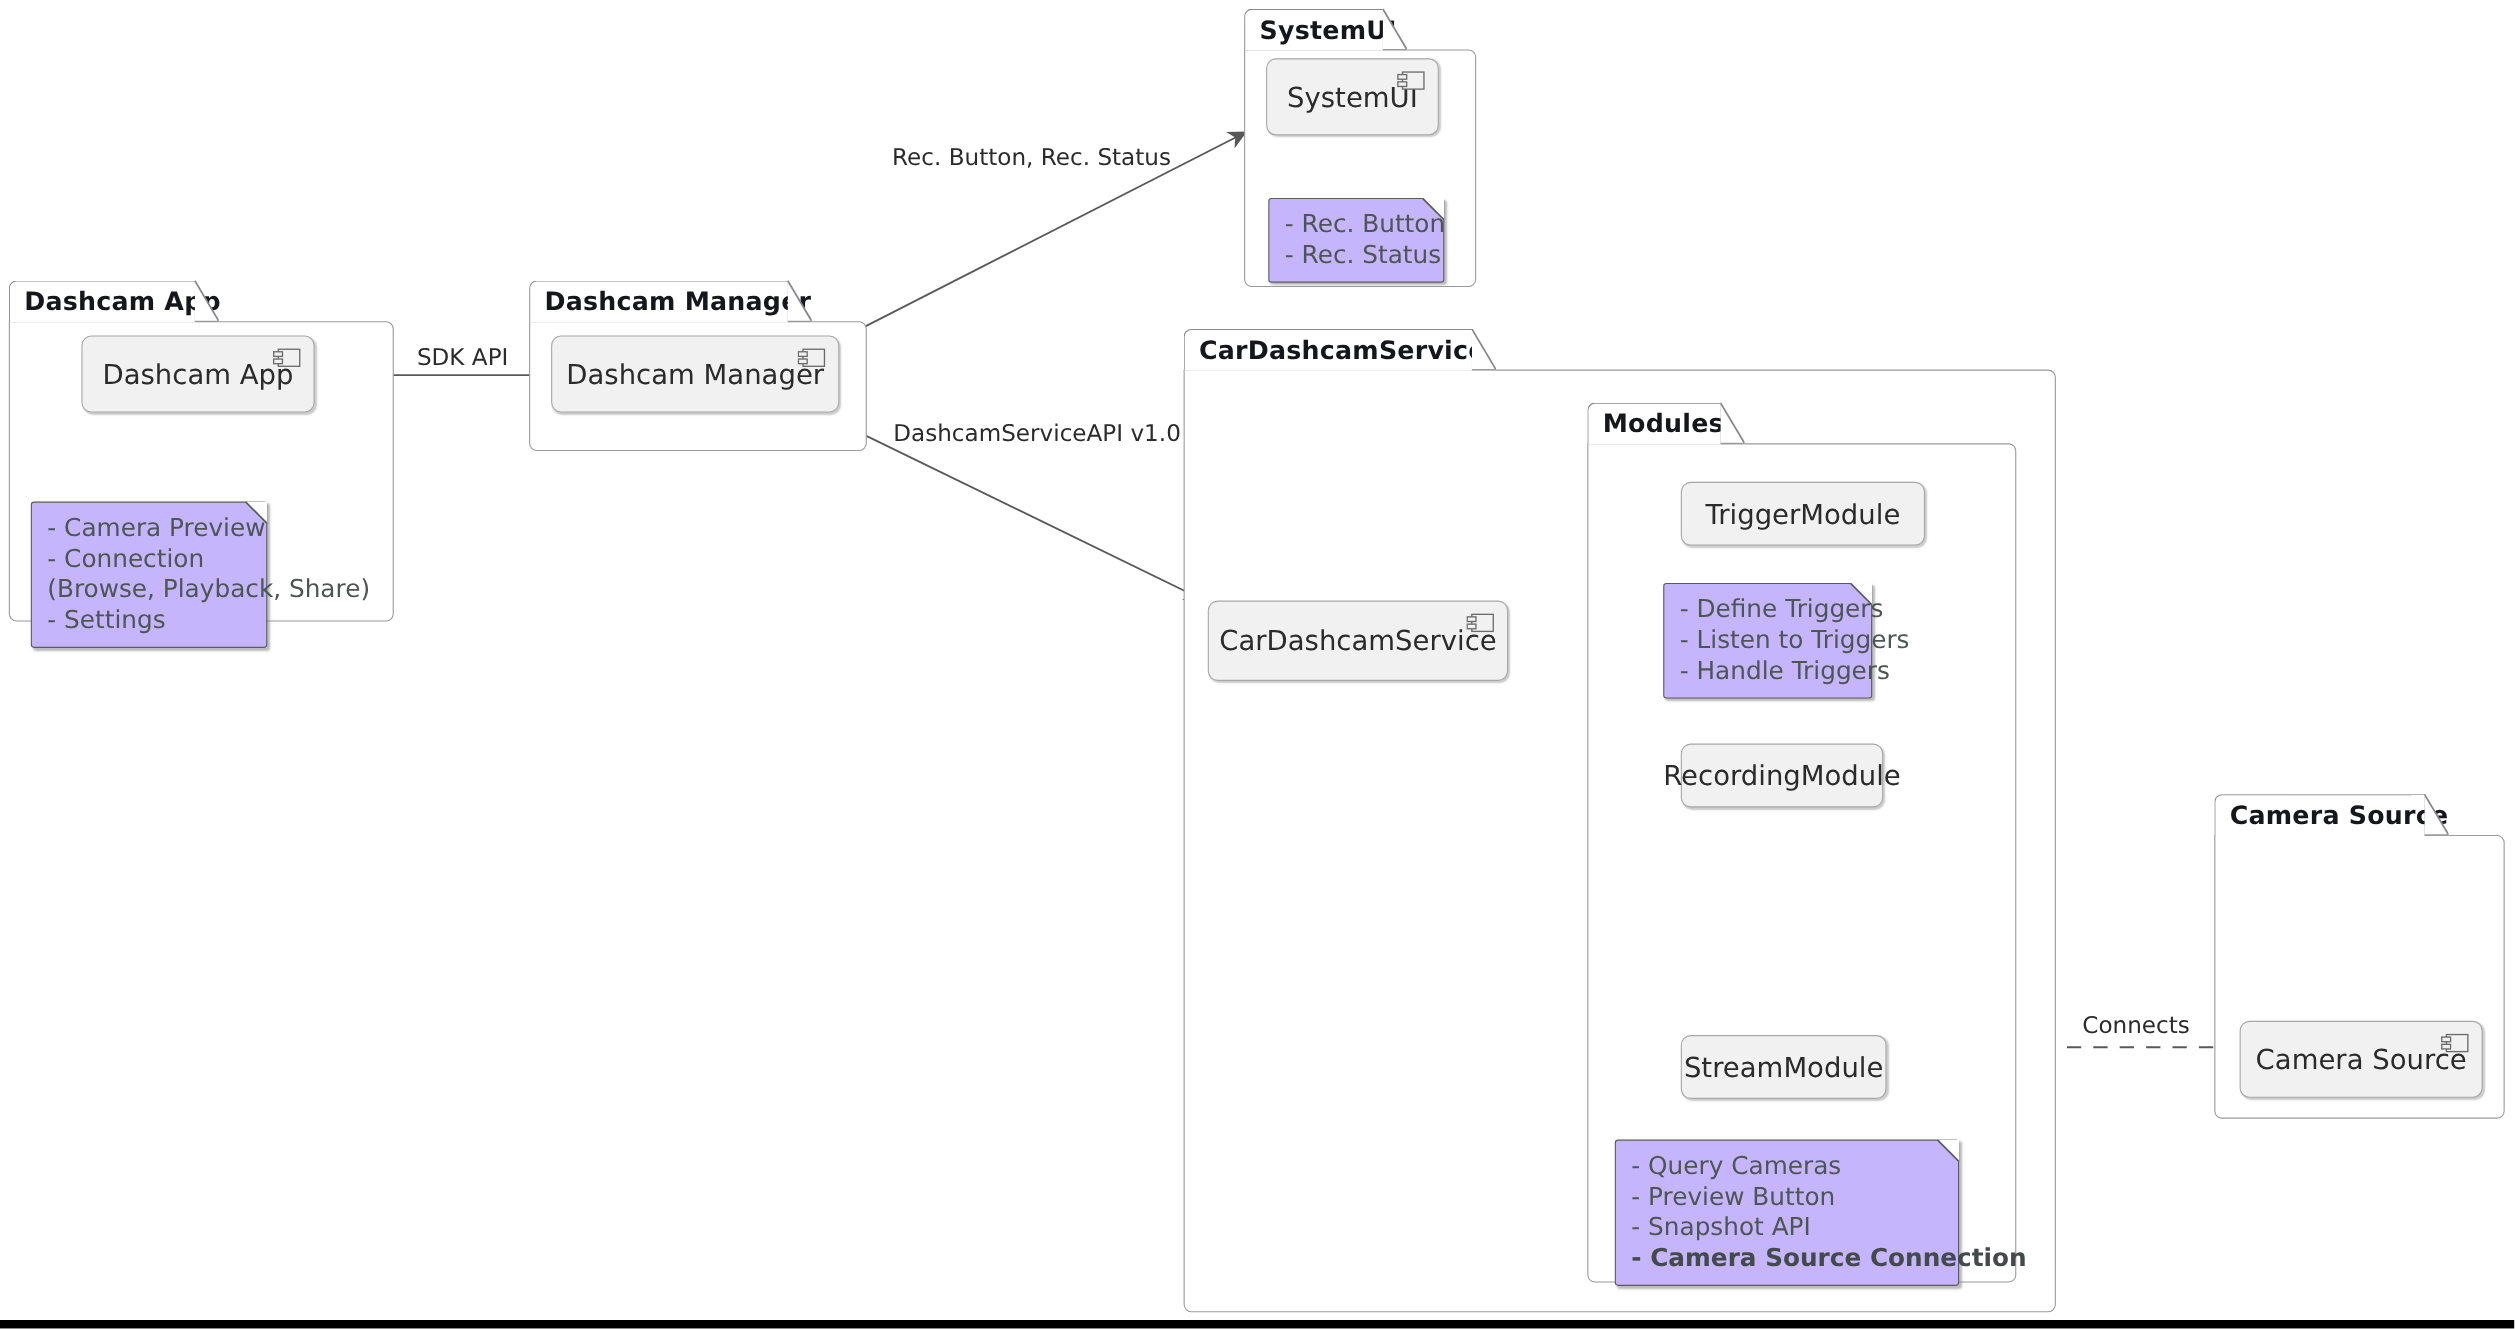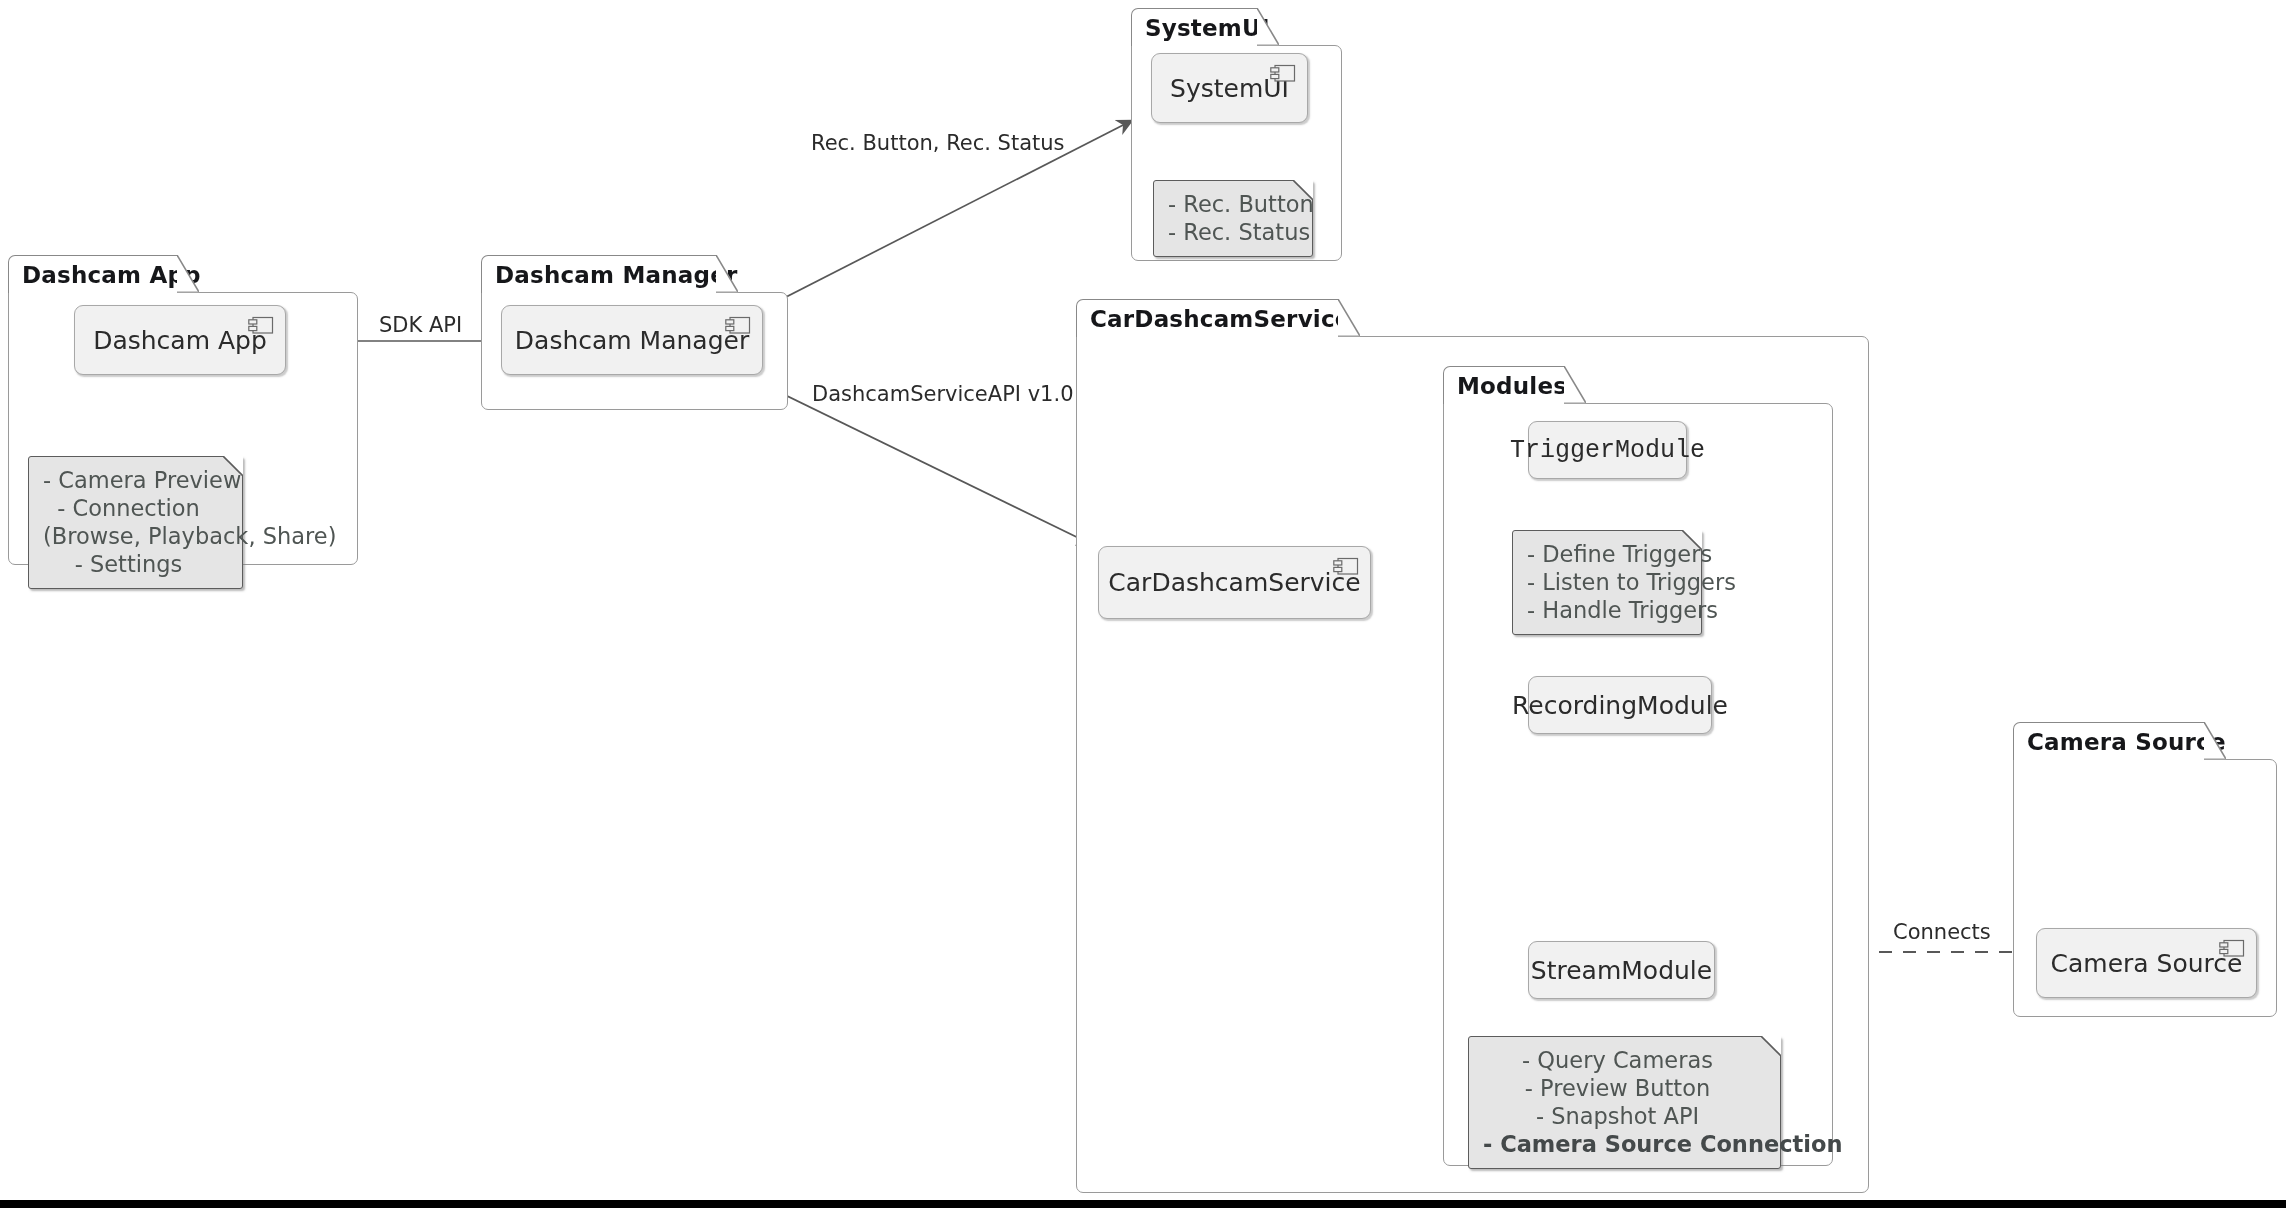--- a/index.html
+++ b/index.html
@@ -87,27 +87,26 @@
     position: absolute;
     right: 11px;
     top: 10px;
     width: 26px;
     height: 19px;
   }
 
   
   .note {
     position: absolute;
-    background: #e5e5e5;
+    background: #c4b5fd;
     border: 1.6px solid #5c5c5c;
     border-radius: 3px;
     box-shadow: 2px 2px 2px rgba(120,120,120,0.5);
     z-index: 6;
     padding: 9px 28px 10px 14px;
-    text-align: center;
   }
   .note-corner {
     position: absolute;
     right: -1px; top: -1px;
     width: 20px; height: 20px;
     z-index: 7;
   }
   .note-line {
     font-size: 22.5px;
     line-height: 28px;
@@ -288,21 +287,21 @@
       <div class="pkg-tab" style="width:122px;">
         <span class="pkg-title">Modules</span>
       </div>
       <svg class="pkg-tab-skew" style="left:121px;" viewBox="0 0 22 38">
         <path d="M 0 0 L 22 36 L 22 38 L 0 38 Z" fill="#ffffff" stroke="none"></path>
         <path d="M 0 0 L 22 37" stroke="#888888" stroke-width="1.6" fill="none"></path>
         <path d="M 0 37.2 L 22 37.2" stroke="#9a9a9a" stroke-width="1.4" fill="none"></path>
       </svg>
       <div class="pkg-body" style="top:37px; width:390px; height:763px; border-top-left-radius:0;"></div>
 
-      <div class="comp" style="left:85px; top:55px; width:159px; height:58px;font-family:Liberation Mono, monospace;">
+      <div class="comp" style="left:85px; top:72px; width:222px; height:58px;">
         <span class="comp-label">TriggerModule</span>
       </div>
       <div class="note" style="left:69px; top:164px; width:190px;">
         <svg class="note-corner" viewBox="0 0 20 20">
           <path d="M 0 0 L 20 20 L 20 0 Z" fill="#ffffff" stroke="none"></path>
           <path d="M 0 0 L 20 20" stroke="#5c5c5c" stroke-width="1.6" fill="none"></path>
         </svg>
         <div class="note-line">- Define Triggers</div>
         <div class="note-line">- Listen to Triggers</div>
         <div class="note-line">- Handle Triggers</div>

